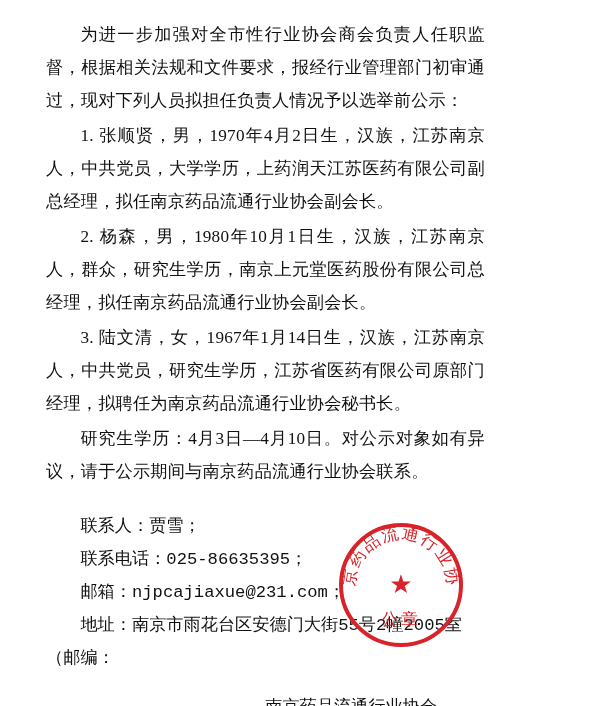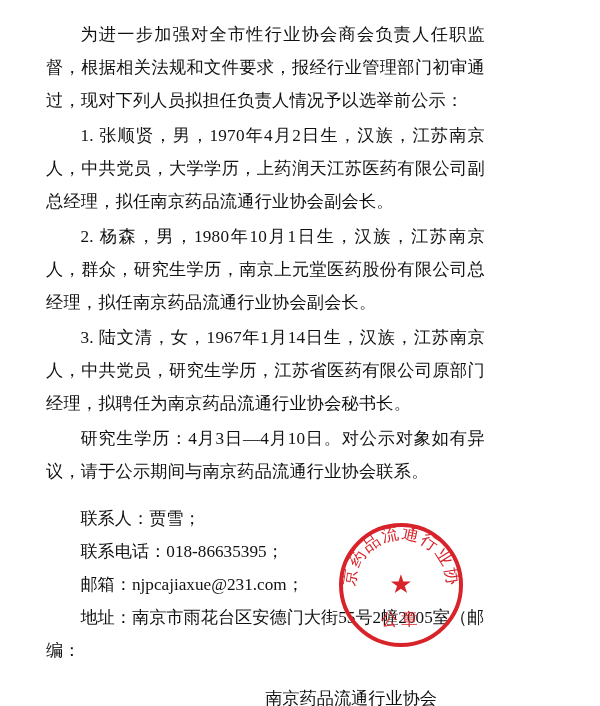--- a/index.html
+++ b/index.html
@@ -27,21 +27,22 @@
     line-height: 33px;
     text-align: justify;
     text-justify: inter-ideograph;
     letter-spacing: 0.2px;
     margin: 0 0 2px 0;
   }
   .indent {
     text-indent: 2em;
   }
   .contact-block {
-    margin-top: 14px;
+    margin-top: 22px;
+    font-family: Liberation Mono, monospace;
   }
   .contact-line {
     font-size: 17.2px;
     line-height: 33px;
     text-indent: 2em;
     margin: 0;
   }
   .addr-cont {
     text-indent: 4em;
   }
@@ -82,21 +83,21 @@
 <div class="page">
 
   <p class="para indent">为进一步加强对全市性行业协会商会负责人任职监督，根据相关法规和文件要求，报经行业管理部门初审通过，现对下列人员拟担任负责人情况予以选举前公示：</p>
   <p class="para indent">1. 张顺贤，男，1970年4月2日生，汉族，江苏南京人，中共党员，大学学历，上药润天江苏医药有限公司副总经理，拟任南京药品流通行业协会副会长。</p>
   <p class="para indent">2. 杨森，男，1980年10月1日生，汉族，江苏南京人，群众，研究生学历，南京上元堂医药股份有限公司总经理，拟任南京药品流通行业协会副会长。</p>
   <p class="para indent">3. 陆文清，女，1967年1月14日生，汉族，江苏南京人，中共党员，研究生学历，江苏省医药有限公司原部门经理，拟聘任为南京药品流通行业协会秘书长。</p>
   <p class="para indent">研究生学历：4月3日—4月10日。对公示对象如有异议，请于公示期间与南京药品流通行业协会联系。</p>
 
   <div class="contact-block">
     <p class="contact-line">联系人：贾雪；</p>
-    <p class="contact-line">联系电话：018-86635395；</p>
+    <p class="contact-line">联系电话：025-86635395；</p>
     <p class="contact-line">邮箱：njpcajiaxue@231.com；</p>
     <p class="contact-line">地址：南京市雨花台区安德门大街55号2幢2005室（邮编：</p>
   </div>
 
   <div class="signature">
     <div class="sig-line">南京药品流通行业协会</div>
 
   </div>
 
   <div class="seal">

